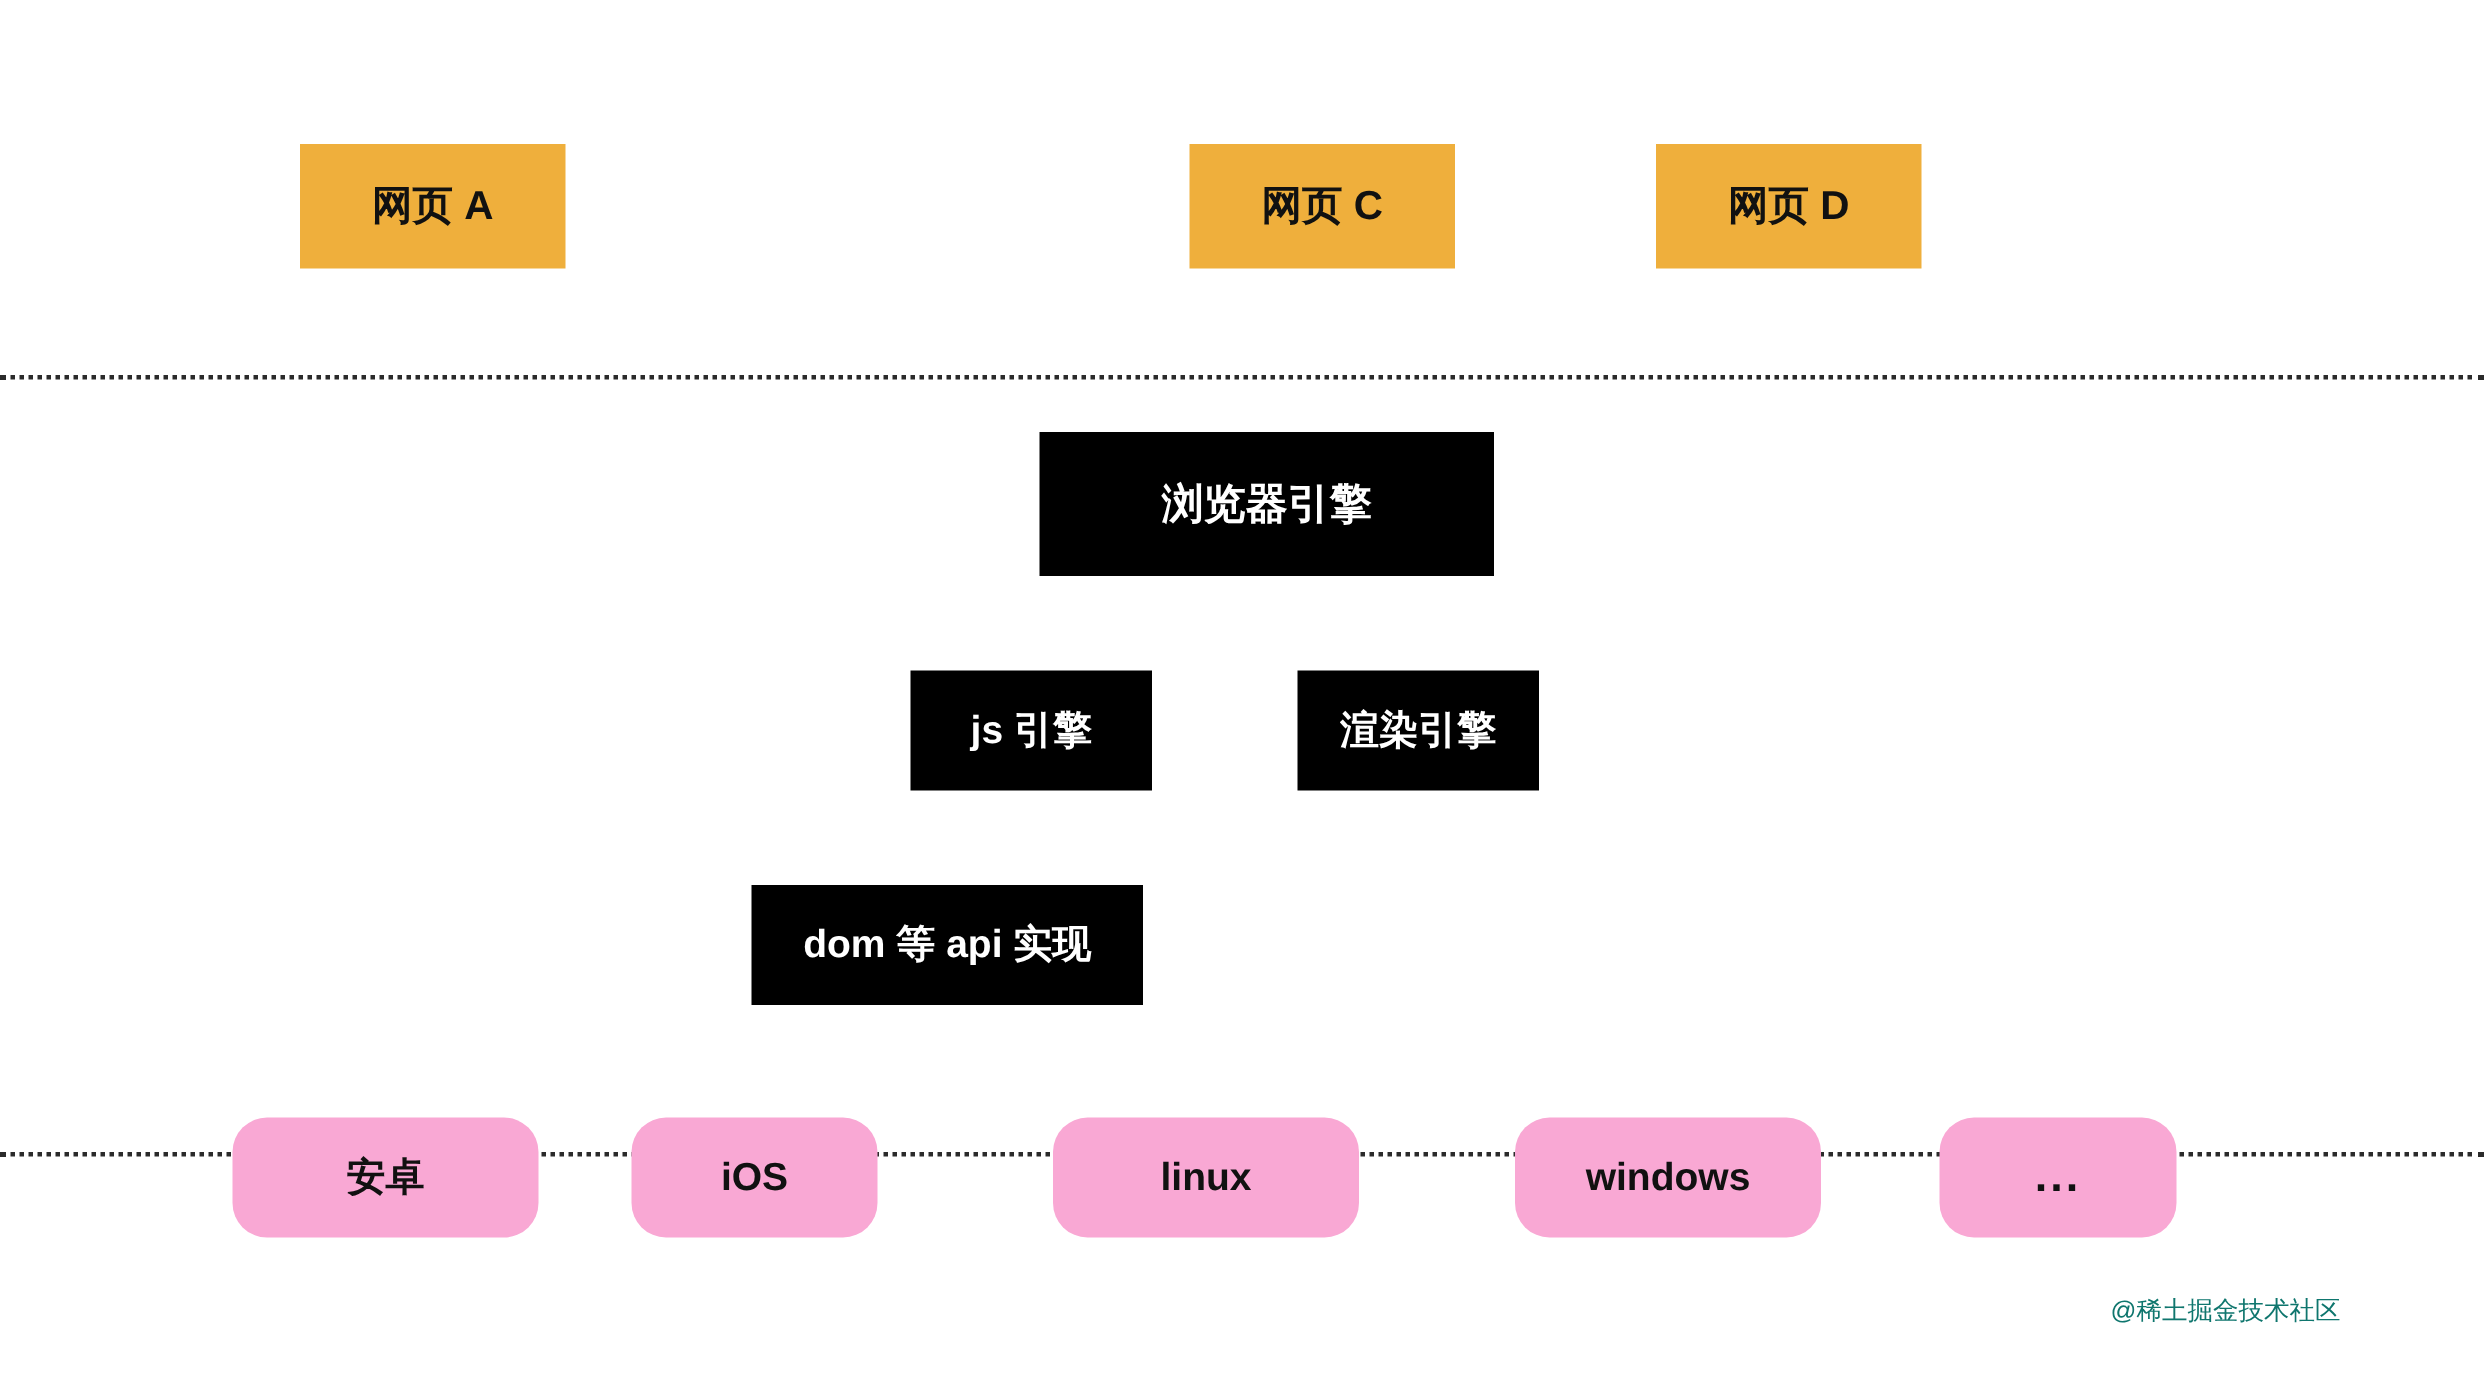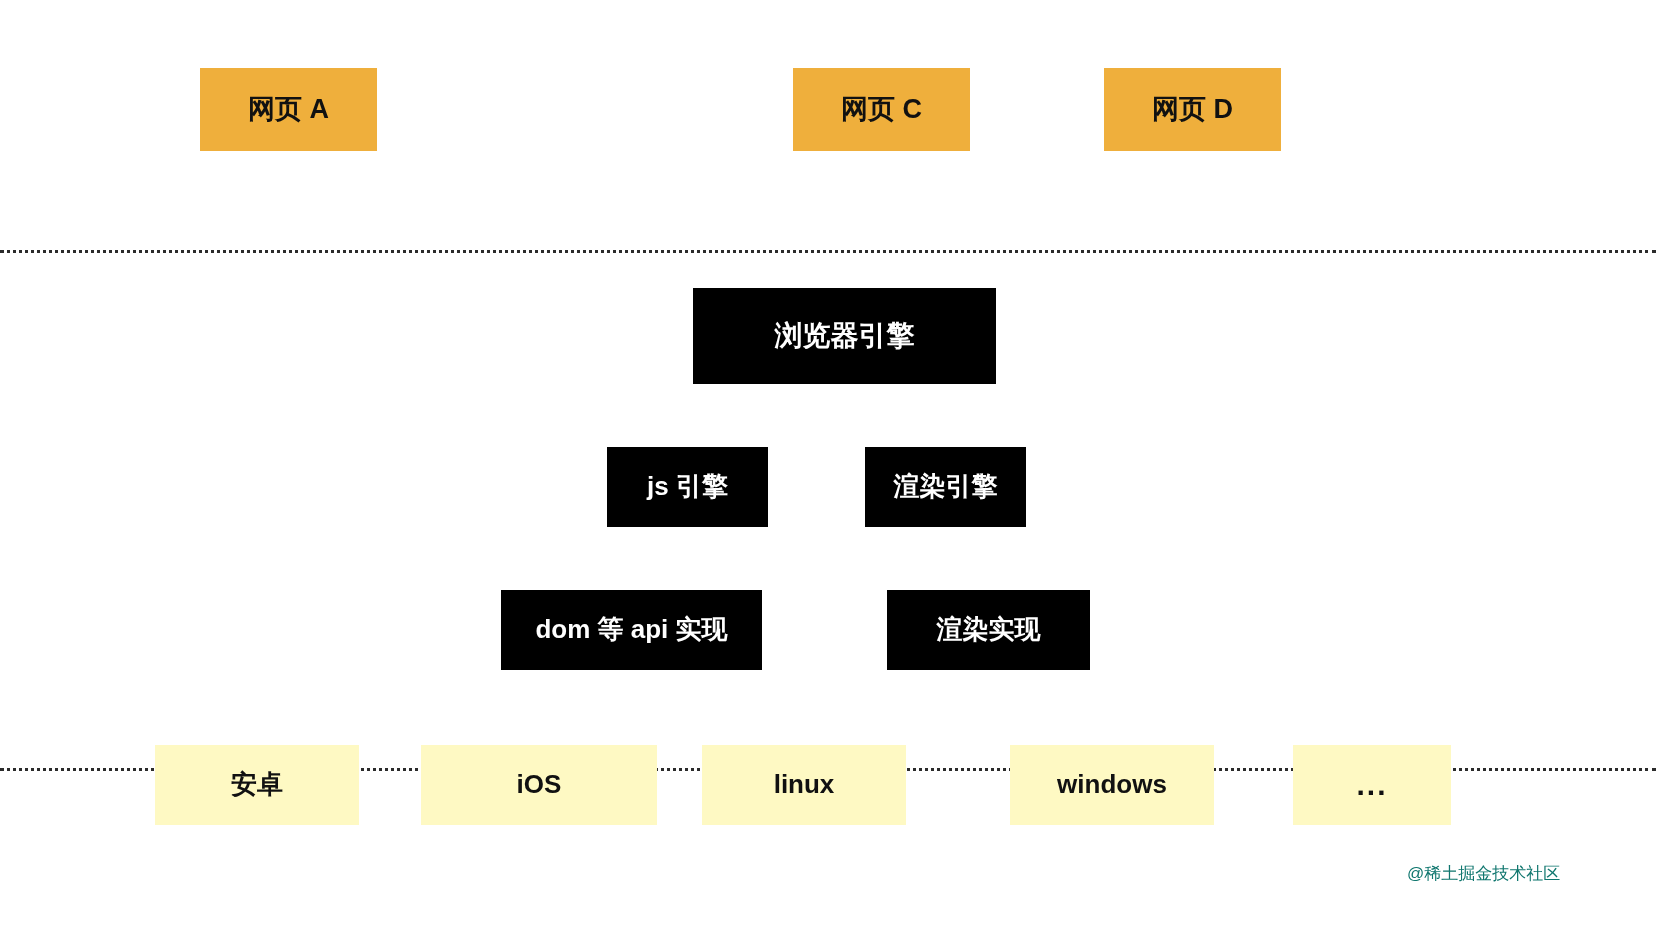--- a/index.html
+++ b/index.html
@@ -25,35 +25,37 @@
     box-sizing: border-box;
     text-align: center;
     line-height: 1.15;
     white-space: nowrap;
   }
   .box-page {
     background: #efaf3c;
     color: #111111;
     font-size: 27px;
     font-weight: 700;
+    margin-top: 28px;
   }
   .box-engine {
     background: #000000;
     color: #ffffff;
     font-size: 28px;
     font-weight: 700;
   }
   .box-engine.small {
     font-size: 26px;
   }
   .box-os {
-    background: #fef9c3;
+    background: #f9a8d4;
     color: #111111;
     font-size: 26px;
     font-weight: 700;
+    border-radius: 23px;
   }
   .box-os.ellipsis {
     font-size: 30px;
     letter-spacing: 2px;
   }
   .divider {
     position: absolute;
     left: 0;
     width: 1656px;
     height: 0;
@@ -96,31 +98,28 @@
   </div>
 
   <div class="box box-engine small" style="left:865px; top:447px; width:161px; height:80px;">
     <span>渲染引擎</span>
   </div>
 
   <div class="box box-engine small" style="left:501px; top:590px; width:261px; height:80px;">
     <span>dom 等 api 实现</span>
   </div>
 
-  <div class="box box-engine small" style="left:887px; top:590px; width:203px; height:80px;">
-    <span>渲染实现</span>
-  </div>
 
   <div class="divider" style="top:768px;"></div>
 
   <div class="box box-os" style="left:155px; top:745px; width:204px; height:80px;">
     <span>安卓</span>
   </div>
 
-  <div class="box box-os" style="left:421px; top:745px; width:236px; height:80px;">
+  <div class="box box-os" style="left:421px; top:745px; width:164px; height:80px;">
     <span>iOS</span>
   </div>
 
   <div class="box box-os" style="left:1010px; top:745px; width:204px; height:80px;">
     <span>windows</span>
   </div>
 
   <div class="box box-os" style="left:702px; top:745px; width:204px; height:80px;">
     <span>linux</span>
   </div>

